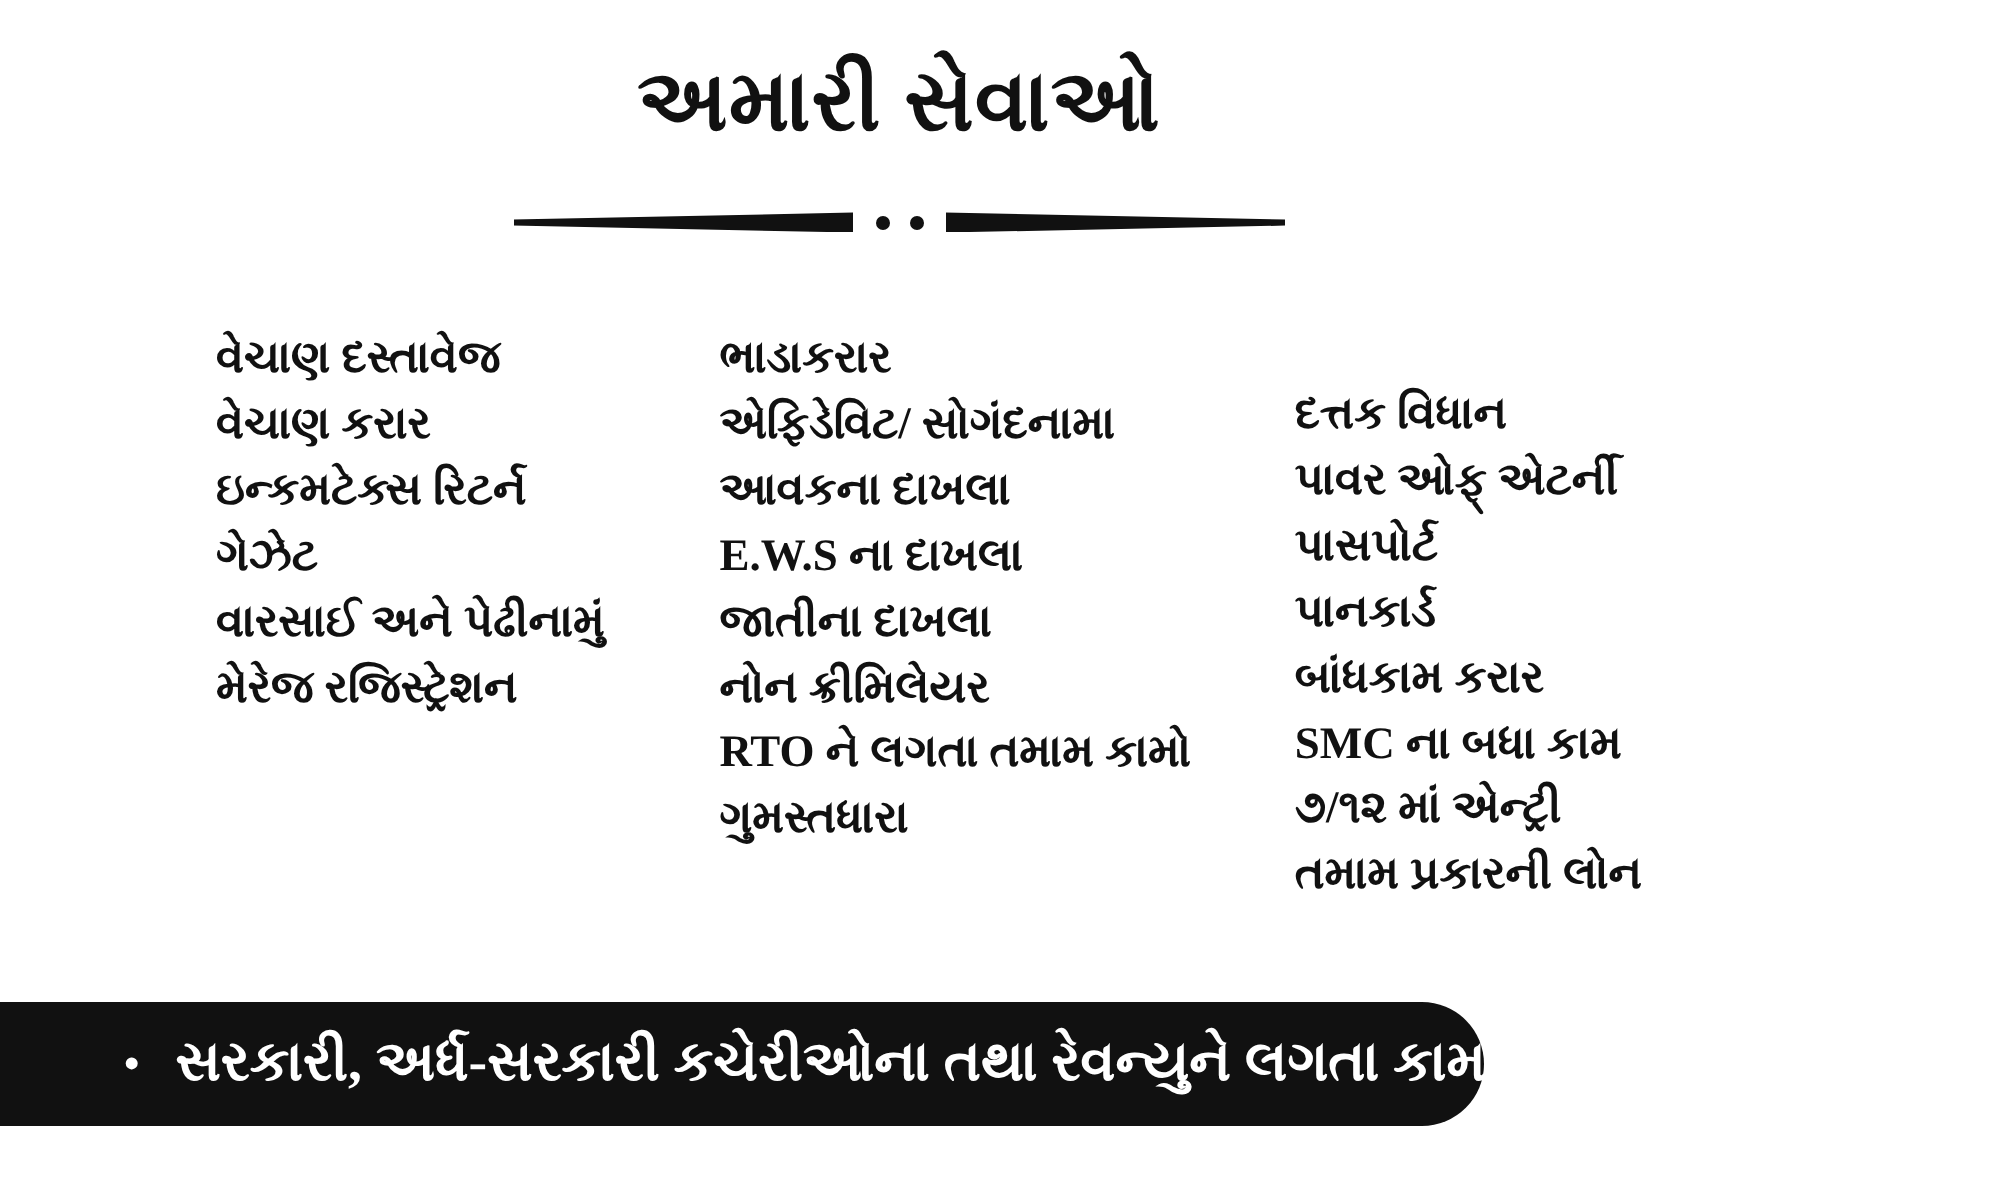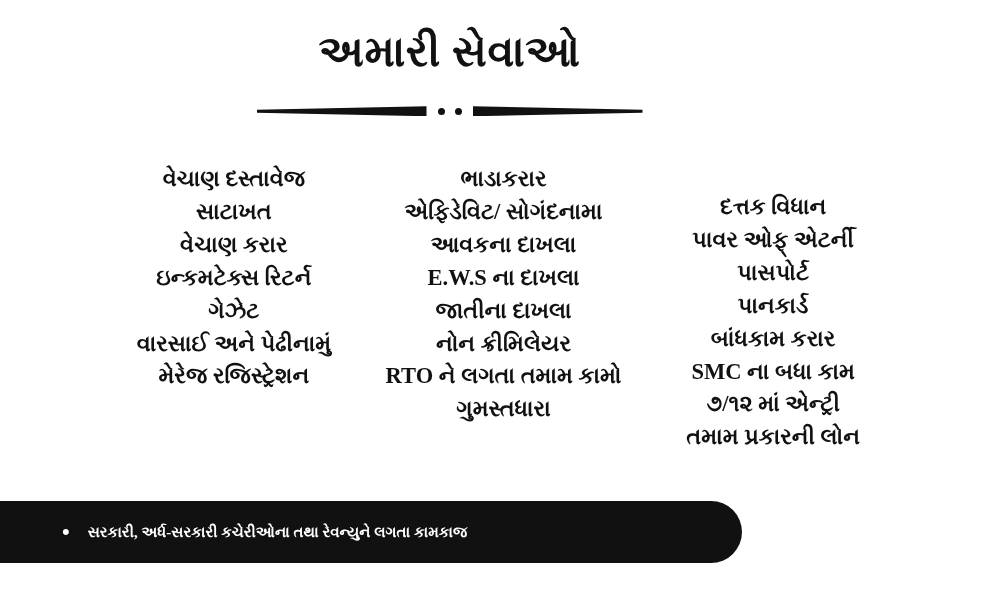--- a/index.html
+++ b/index.html
@@ -61,21 +61,20 @@
     width: 6px;
   }
   .columns {
     display: flex;
     justify-content: flex-start;
     margin-top: 42px;
     padding-left: 108px;
   }
   .col {
     width: 280px;
-    text-align: center;
   }
   .col.col2 { width: 320px; }
   .col.col3 { width: 280px; margin-top: 28px; }
   .col ul {
     list-style: none;
     margin: 0;
     padding: 0;
   }
   .col li {
     font-family: "Liberation Serif", serif;
@@ -101,21 +100,21 @@
     color: #ffffff;
     font-size: 22px;
     margin-left: 62px;
     margin-right: 18px;
     line-height: 1;
   }
   .footer-text {
     color: #ffffff;
     font-family: "Liberation Serif", serif;
     font-weight: bold;
-    font-size: 15px;
+    font-size: 28px;
     white-space: nowrap;
   }
 </style>
 </head>
 <body>
 
 <div class="page">
 
   <div class="title">અમારી સેવાઓ</div>
 
@@ -126,21 +125,20 @@
     <span class="div-dot"></span>
     <span class="div-gap"></span>
     <span class="div-line right"></span>
   </div>
 
   <div class="columns">
 
     <div class="col col1">
       <ul>
         <li>વેચાણ દસ્તાવેજ</li>
-        <li>સાટાખત</li>
         <li>વેચાણ કરાર</li>
         <li>ઇન્કમટેક્સ રિટર્ન</li>
         <li>ગેઝેટ</li>
         <li>વારસાઈ અને પેઢીનામું</li>
         <li>મેરેજ રજિસ્ટ્રેશન</li>
       </ul>
     </div>
 
     <div class="col col2">
       <ul>

